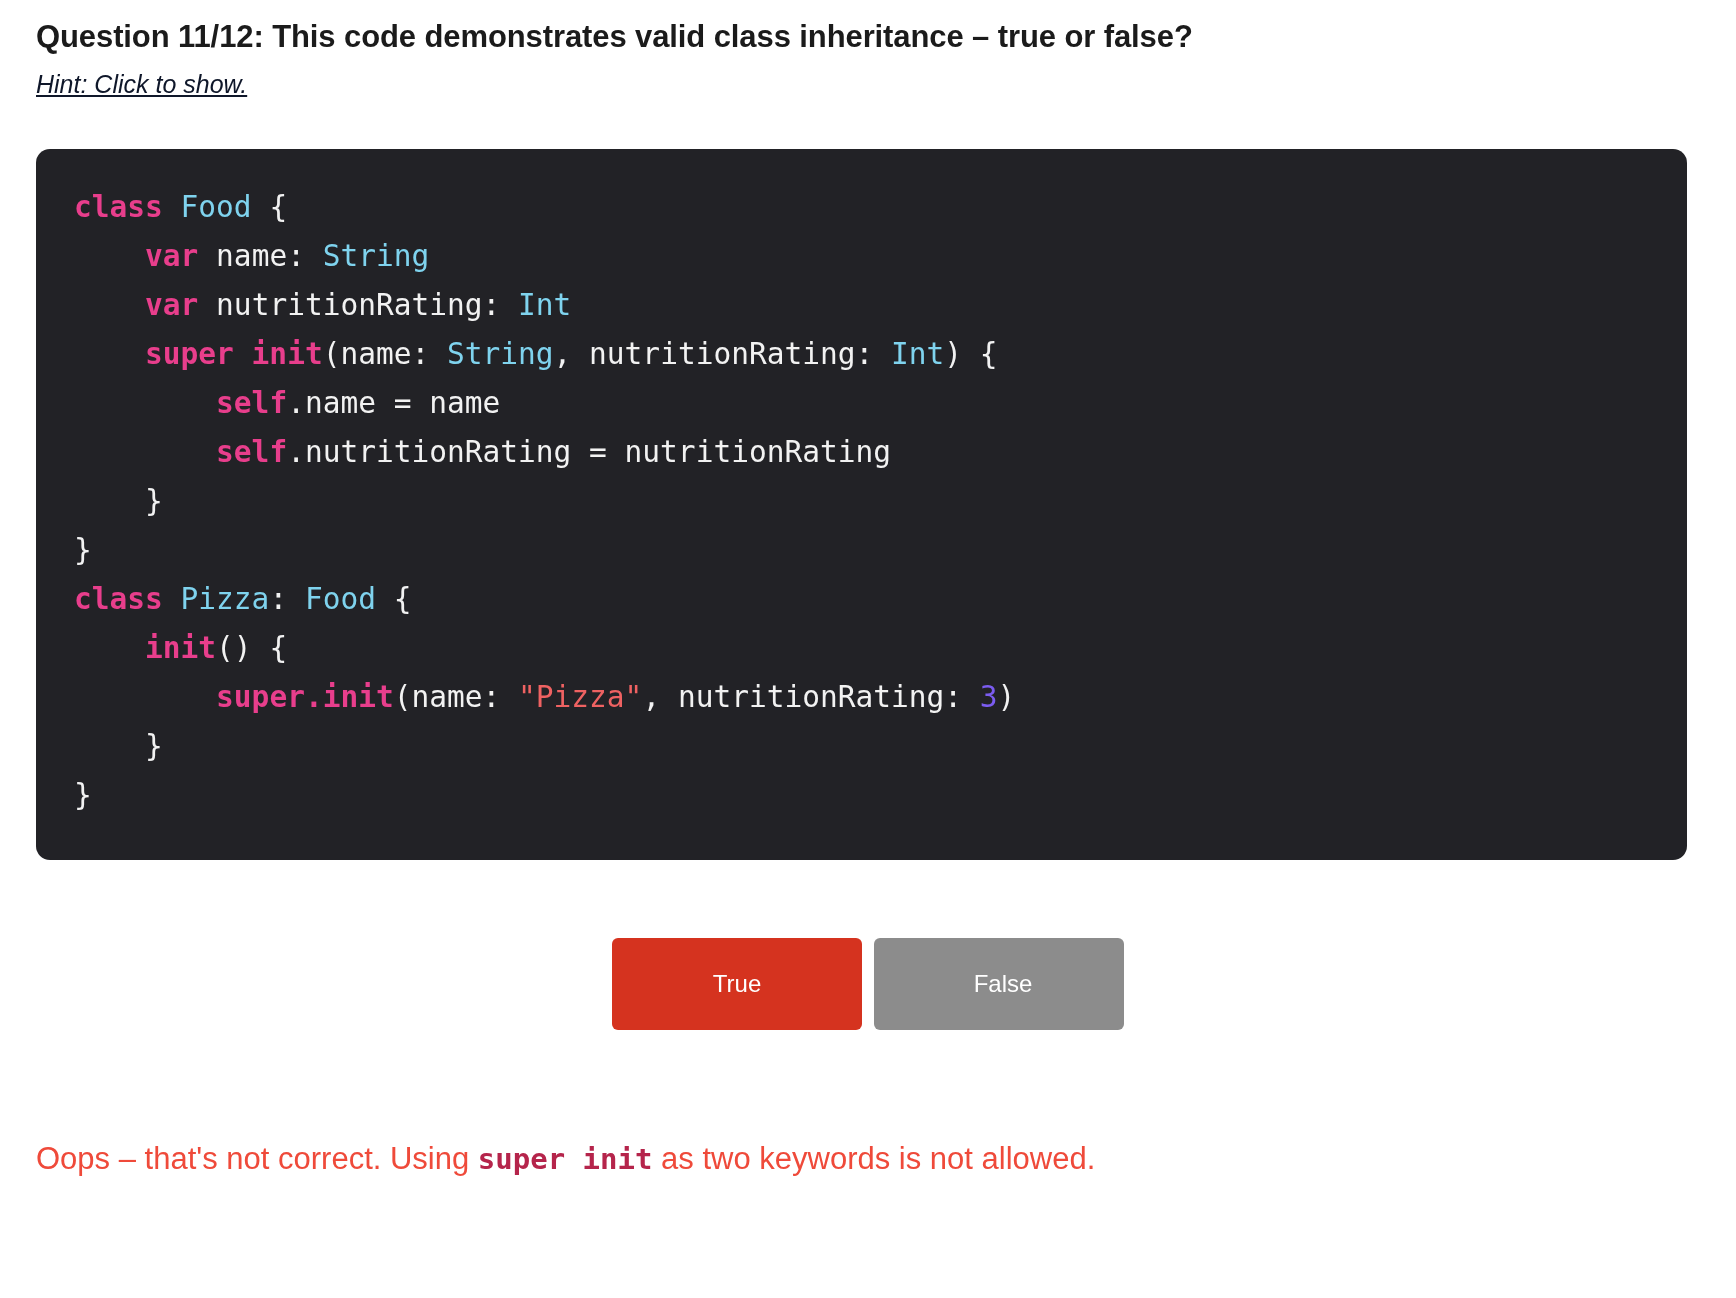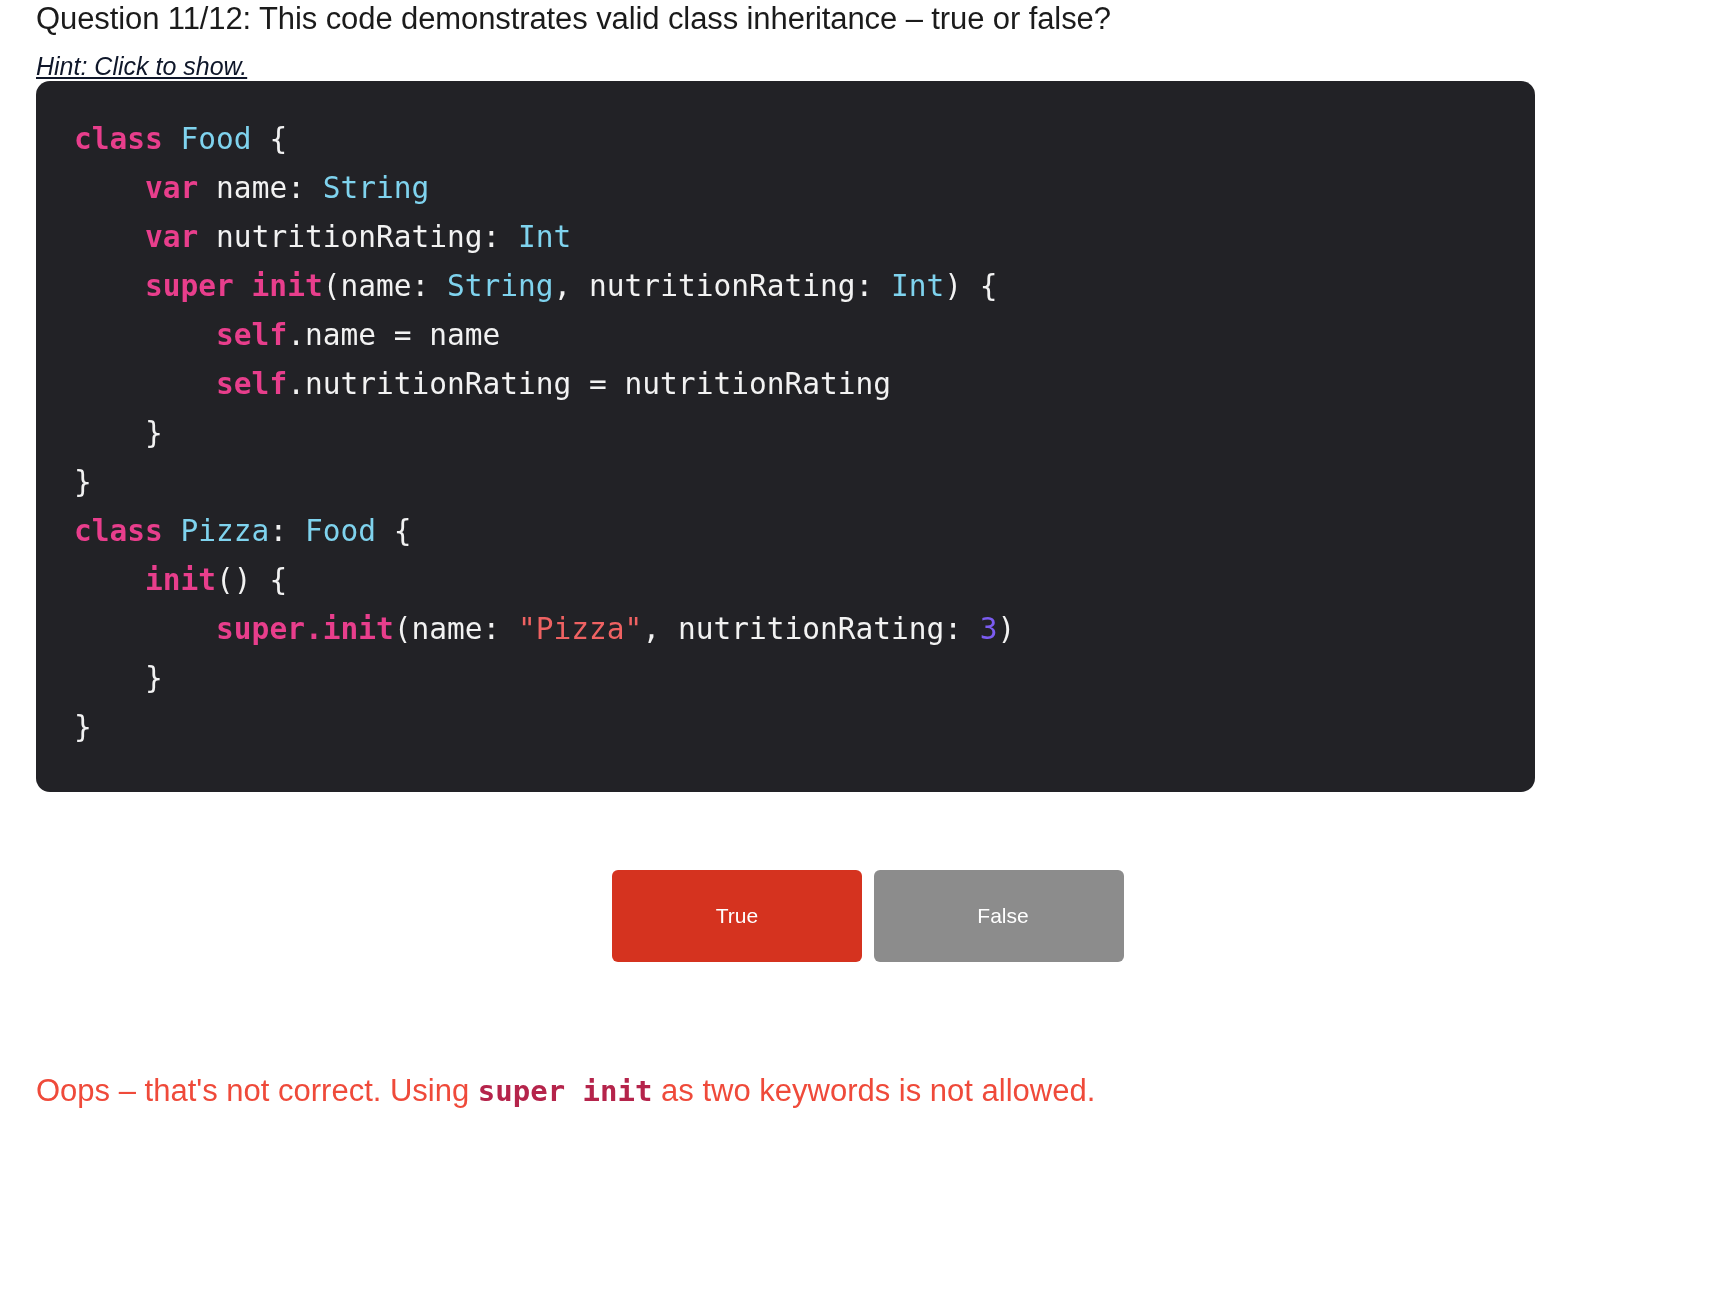--- a/index.html
+++ b/index.html
@@ -19,43 +19,44 @@
     position: relative;
     width: 1736px;
     height: 1298px;
     box-sizing: border-box;
     padding: 0 36px;
   }
 
   
   .question-title {
     font-size: 31px;
-    font-weight: 400;
+    font-weight: 700;
     line-height: 1.25;
     color: #1b1b1b;
     margin: 0;
-    padding-top: 0;
+    padding-top: 18px;
     letter-spacing: -0.1px;
   }
   .hint-line {
     font-size: 25px;
     font-style: italic;
     color: #0f172a;
     margin: 12px 0 0 0;
     line-height: 1.2;
     text-decoration: underline;
   }
 
   
   .code-card {
+    margin-top: 50px;
     background: #222226;
     border-radius: 14px;
     padding: 34px 38px 40px 38px;
     box-sizing: border-box;
-    width: 1499px;
+    width: 1651px;
   }
   pre.code {
     margin: 0;
     font-family: "DejaVu Sans Mono", "Liberation Mono", monospace;
     font-size: 29.5px;
     line-height: 49px;
     color: #f2f2f2;
     white-space: pre;
     letter-spacing: 0px;
   }
@@ -70,21 +71,21 @@
     margin-top: 78px;
     display: flex;
     justify-content: center;
     gap: 12px;
   }
   .answer-btn {
     border: none;
     border-radius: 6px;
     color: #ffffff;
     font-family: "Liberation Sans", sans-serif;
-    font-size: 21px;
+    font-size: 24px;
     line-height: 1;
     width: 250px;
     height: 92px;
     cursor: pointer;
     display: flex;
     align-items: center;
     justify-content: center;
     padding: 0;
   }
   .answer-btn.selected-wrong { background: #d5331f; }

